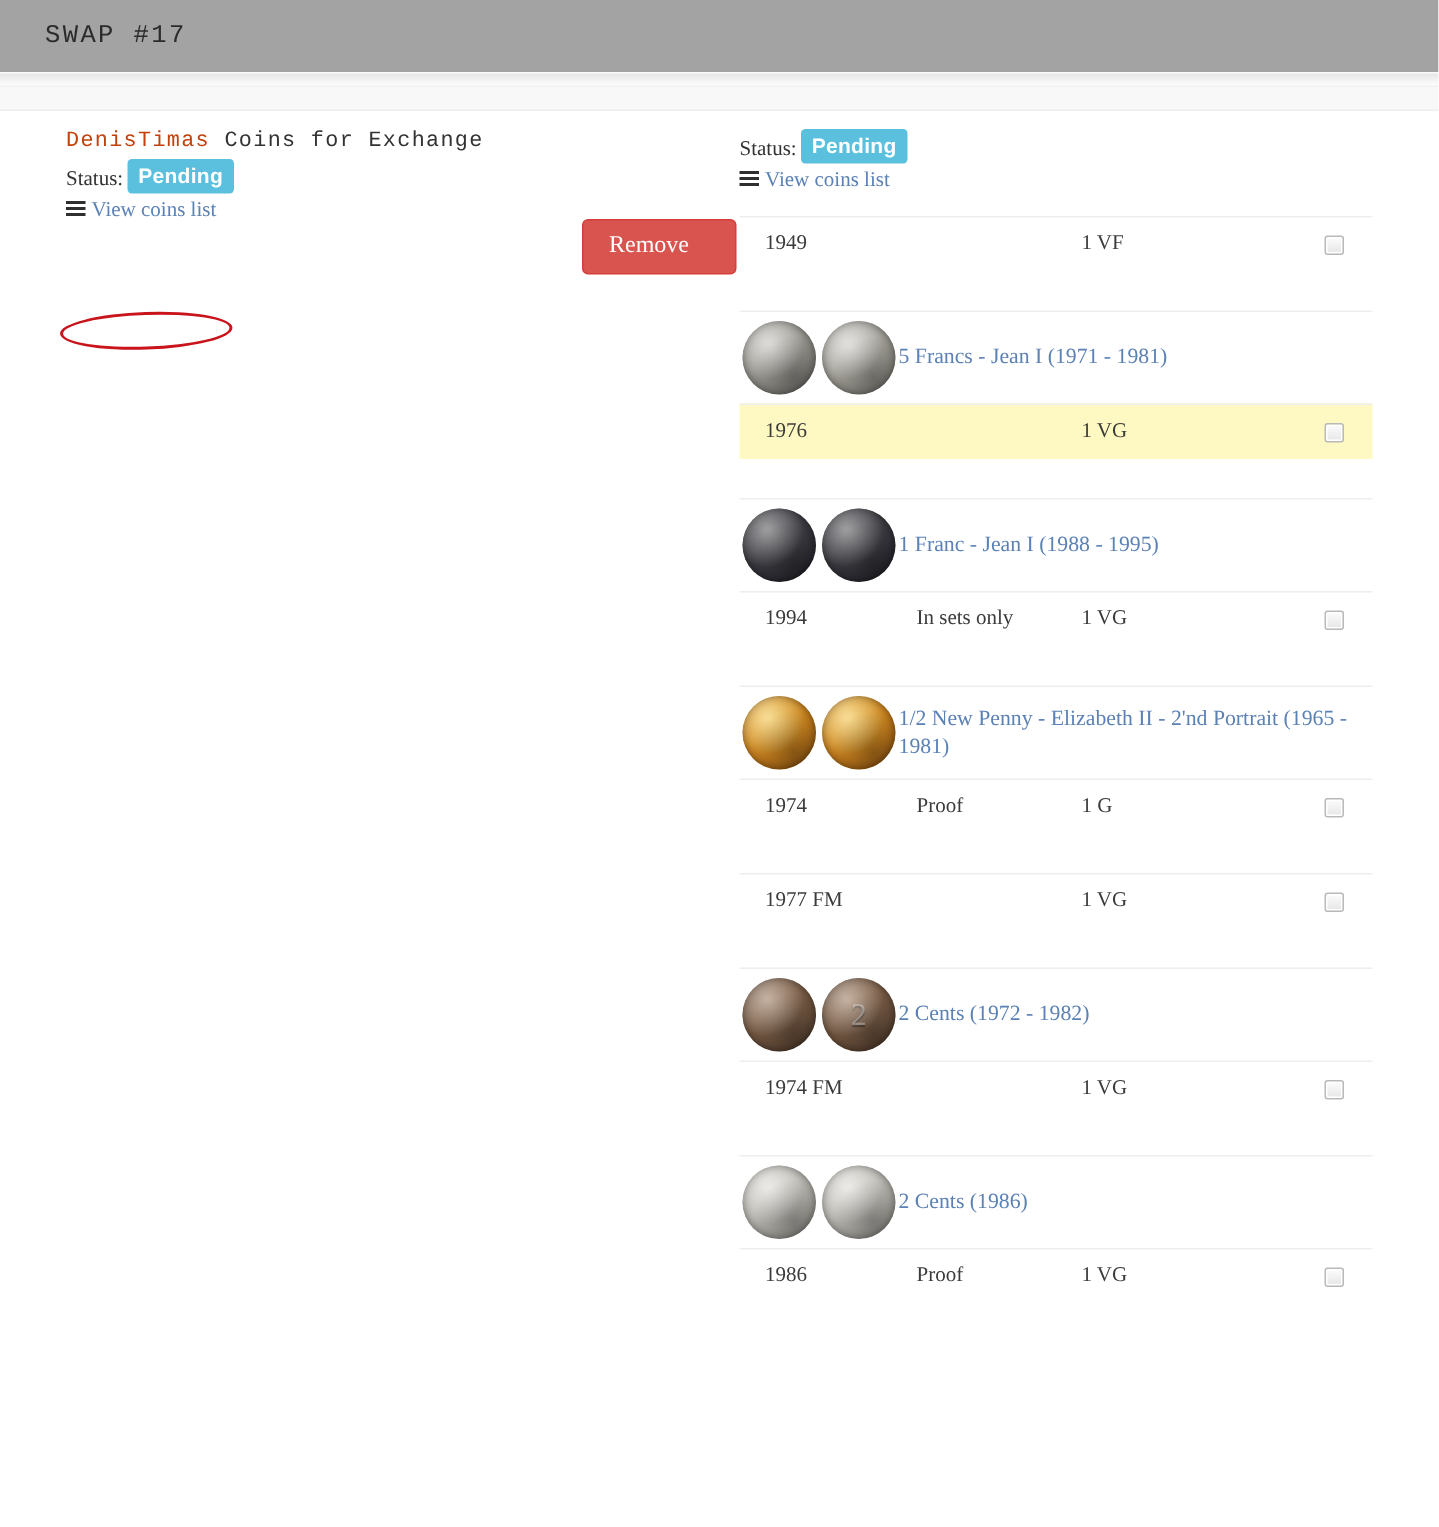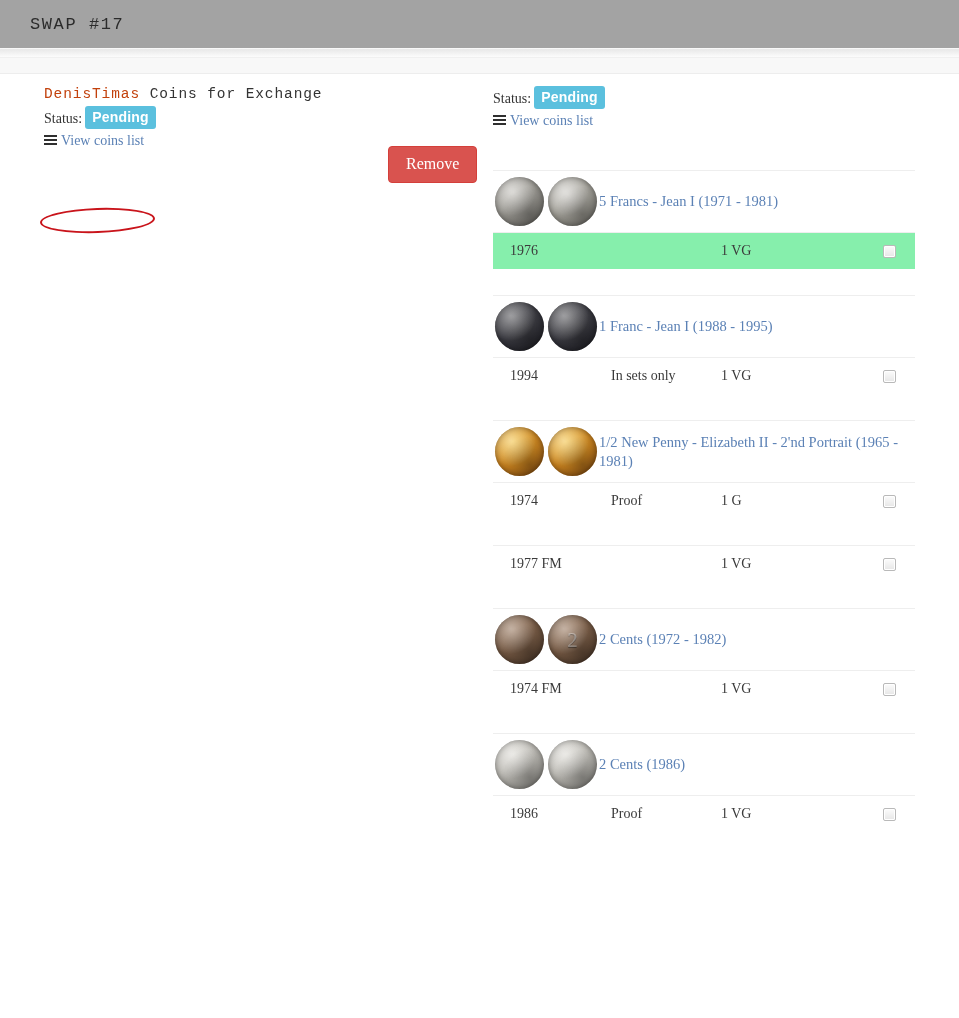--- a/index.html
+++ b/index.html
@@ -110,21 +110,21 @@
   .remove-wrap {
     position: absolute;
     left: 388px; top: 60px;
   }
   .remove-btn {
     background: #d9534f;
     border: 1px solid #d43f3a;
     color: #ffffff;
     font-family: "Liberation Serif", serif;
     font-size: 16px;
-    padding: 9px 17px 10px 17px;
+    padding: 9px 31px 10px 17px;
     border-radius: 4px;
     cursor: pointer;
     line-height: 1;
   }
 
   
   .coin-list { margin-top: 14px; width: 422px; }
 
   .coin-entry { }
   .coin-entry .entry-top {
@@ -177,21 +177,21 @@
 
   .entry-detail {
     display: flex;
     align-items: center;
     border-top: 1px solid #eeeeee;
     height: 37px;
     font-size: 14px;
     color: #3b3b3b;
     position: relative;
   }
-  .entry-detail.highlight { background: #86efac; }
+  .entry-detail.highlight { background: #fef9c3; }
   .d-year  { width: 118px; flex: 0 0 118px; padding-left: 17px; }
   .d-note  { width: 110px; flex: 0 0 110px; text-align: left; }
   .d-grade { flex: 1 1 auto; }
   .d-check { width: 52px; flex: 0 0 52px; display: flex; justify-content: center; }
   .chk {
     width: 13px; height: 13px;
     border: 1px solid #b9b9b9;
     border-radius: 2px;
     background: linear-gradient(to bottom, #fcfcfc, #e6e6e6);
     box-shadow: inset 0 0 0 1px #ffffff;
@@ -232,20 +232,28 @@
   <div class="col-right">
     <div class="status-line">
       <span>Status:</span><span class="badge">Pending</span>
     </div>
     <div class="view-list">
       <span class="list-icon"><i></i><i></i><i></i></span><span>View coins list</span>
     </div>
 
     <div class="coin-list" id="coin-list">
         <div class="coin-entry">
+          <div class="entry-detail">
+            <div class="d-year">1949</div>
+            <div class="d-note"></div>
+            <div class="d-grade">1 VF</div>
+            <div class="d-check">
+              <div class="chk"></div>
+            </div>
+          </div>
           <div class="entry-gap"></div>
         </div>
         <div class="coin-entry">
           <div class="entry-top">
             <div class="thumbs">
               <div class="coin silver"></div>
               <div class="coin silver2"></div>
             </div>
             <div class="coin-title">5 Francs - Jean I (1971 - 1981)</div>
           </div>

